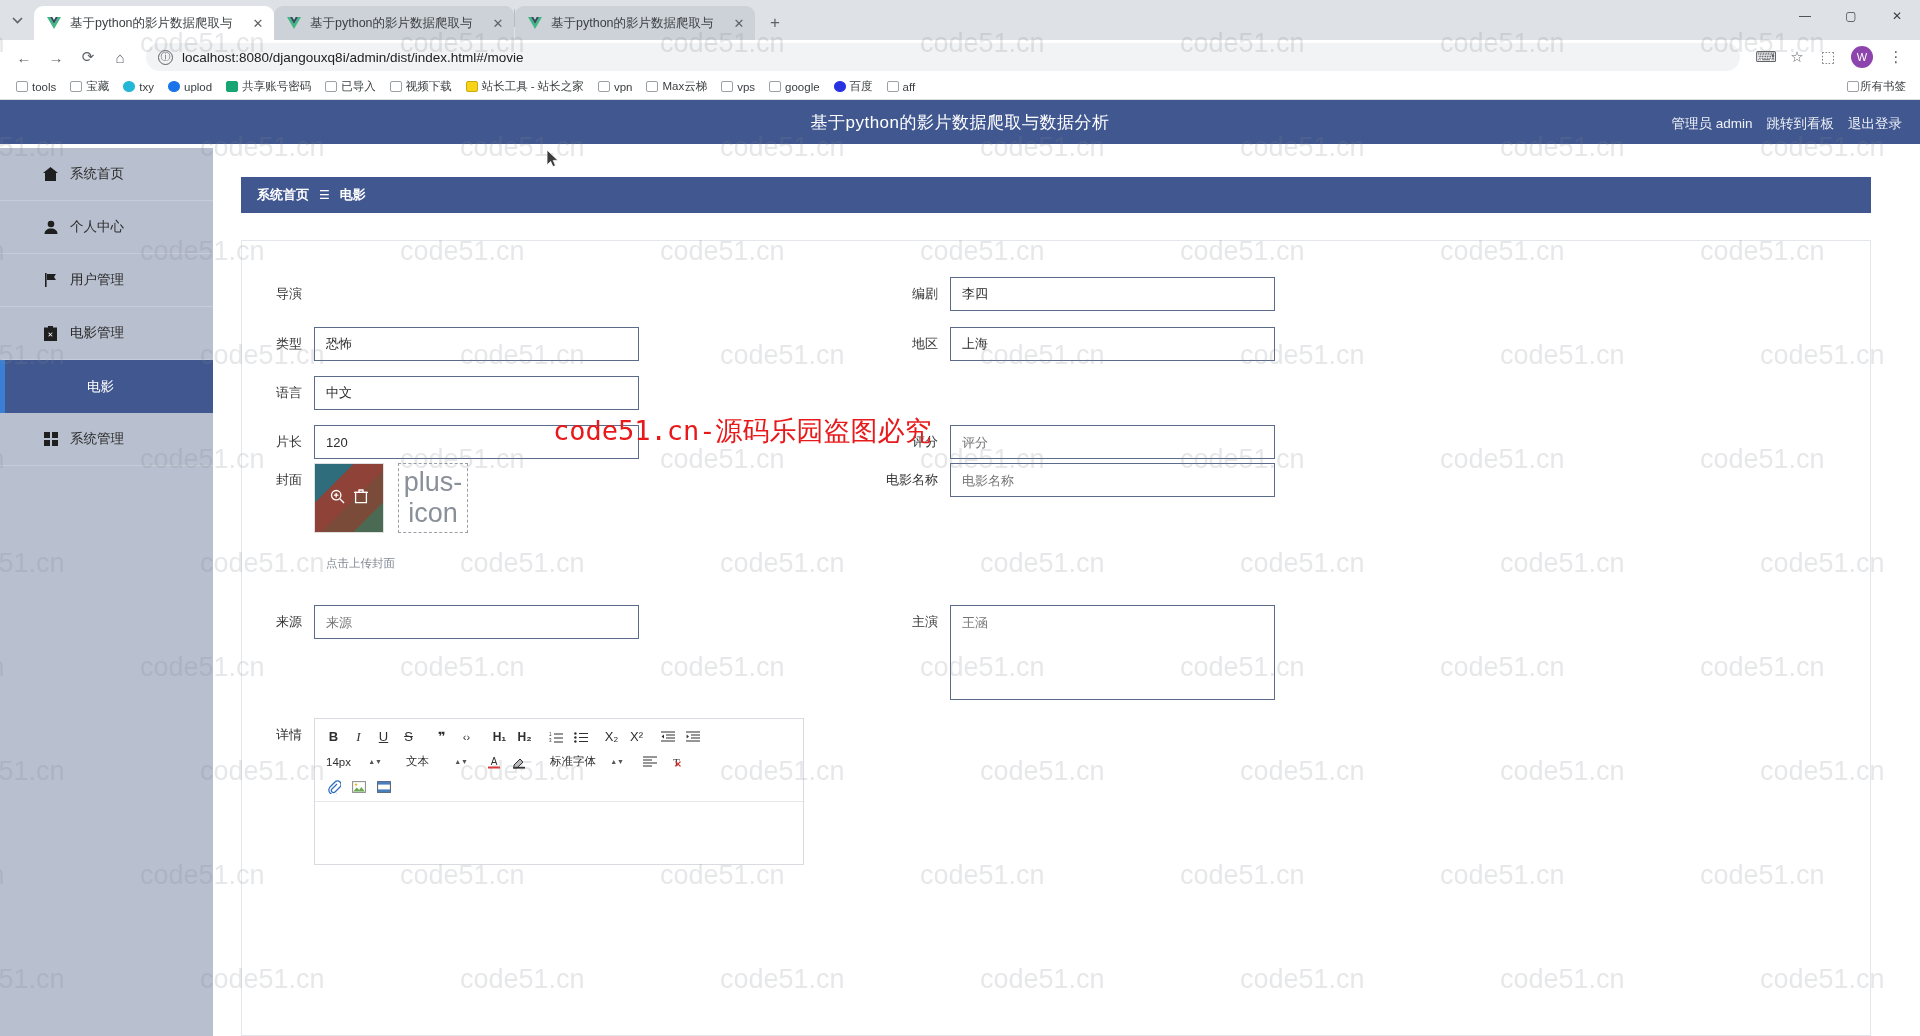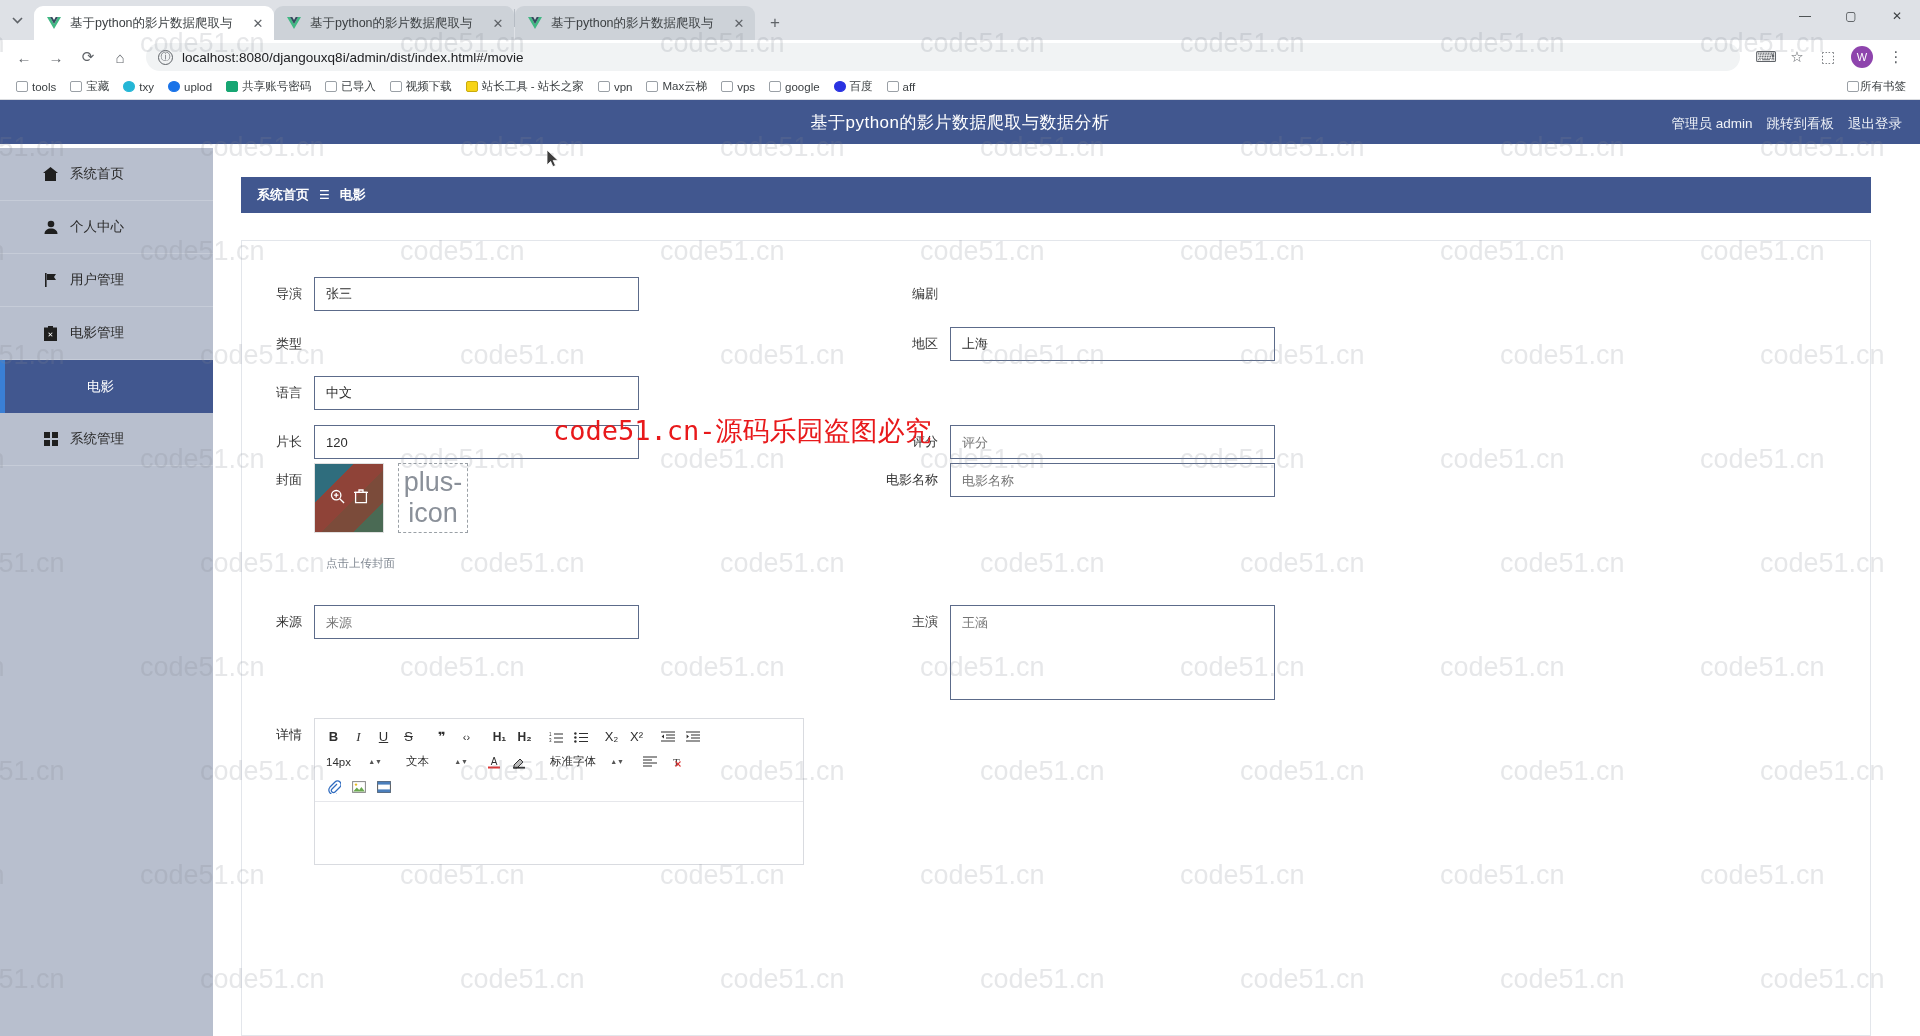--- a/index.html
+++ b/index.html
@@ -333,28 +333,29 @@
     <div class="crumb-bar">
       <span>系统首页</span>
       <span class="crumb-sep">☰</span>
       <span>电影</span>
     </div>
 
     <div class="form-card">
 
       <div class="row" style="left:0px; top:36px;">
         <span class="f-label">导演</span>
-        <input class="f-input" value="张三" style="">
       </div>
       <div class="row" style="left:636px; top:36px;">
         <span class="f-label">编剧</span>
+        <input class="f-input" value="李四" style="">
       </div>
 
       <div class="row" style="left:0px; top:86px;">
         <span class="f-label">类型</span>
+        <input class="f-input" value="恐怖" style="">
       </div>
       <div class="row" style="left:636px; top:86px;">
         <span class="f-label">地区</span>
         <input class="f-input" value="上海" style="">
       </div>
 
       <div class="row" style="left:0px; top:135px;">
         <span class="f-label">语言</span>
         <input class="f-input" value="中文" style="">
       </div>

